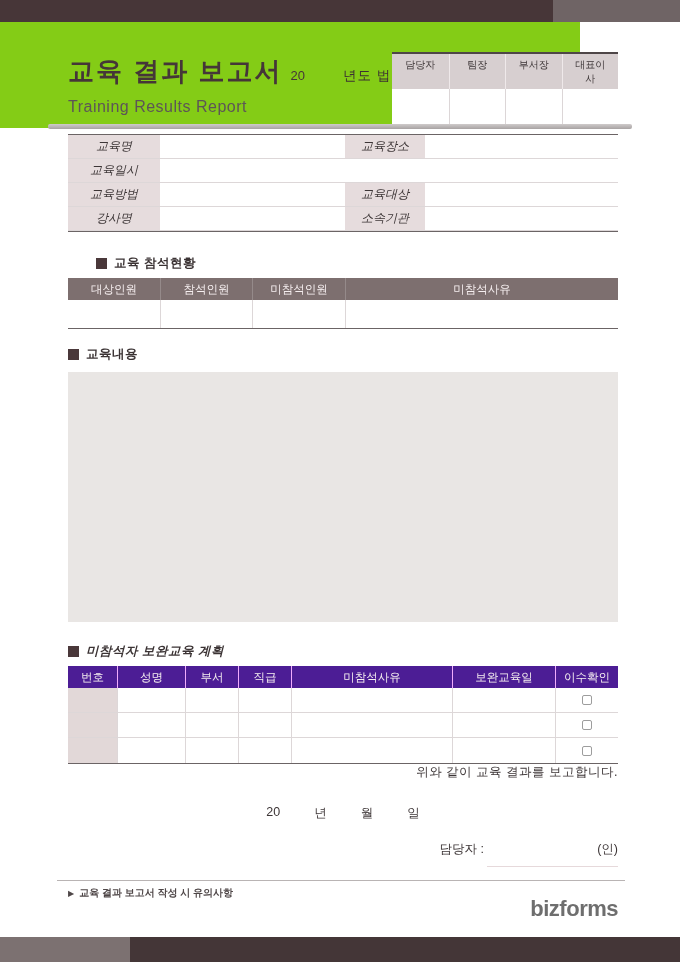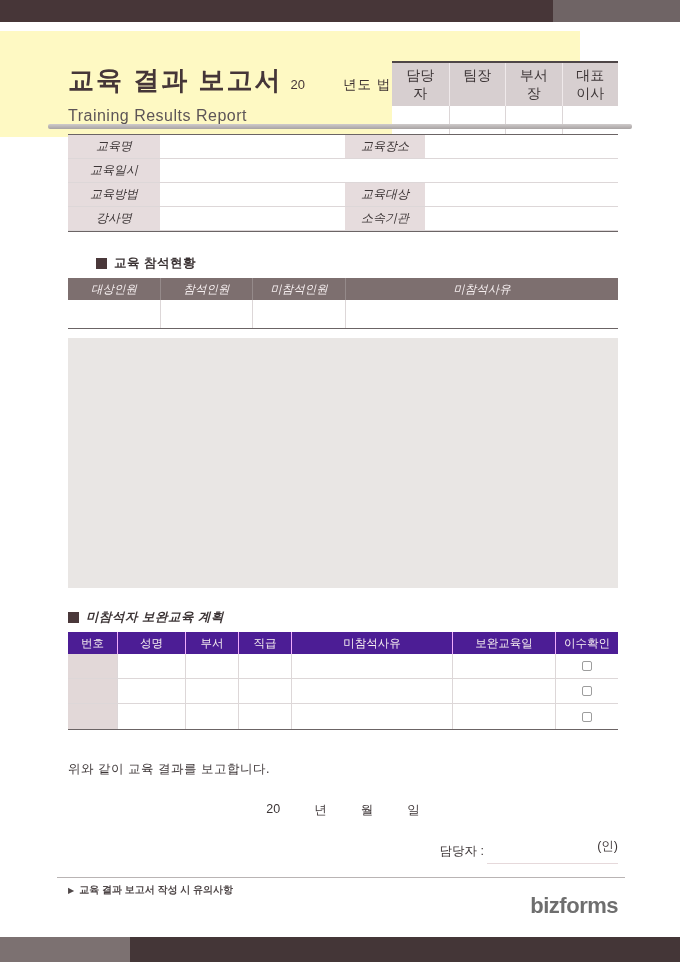--- a/index.html
+++ b/index.html
@@ -7,32 +7,32 @@
   body { font-family:"Liberation Sans","DejaVu Sans",sans-serif; }
   .page { position:relative; width:680px; height:962px; background:#ffffff; margin:0 auto; overflow:hidden; }
 
   
   .top-bar { position:absolute; top:0; left:0; width:680px; height:22px; background:#473638; }
   .top-bar .light-seg { position:absolute; top:0; right:0; width:127px; height:22px; background:#6f6465; }
   .bottom-bar { position:absolute; bottom:0; left:0; width:680px; height:25px; background:#443637; }
   .bottom-bar .light-seg { position:absolute; top:0; left:0; width:130px; height:25px; background:#7c7171; }
 
   
-  .header { position:absolute; top:31px; left:0; width:580px; height:106px; background:#fef9c3; }
+  .header { position:absolute; top:22px; left:0; width:580px; height:106px; background:#84cc16; }
   .title-block { position:absolute; left:68px; top:32px; }
   .title-line { display:flex; align-items:baseline; white-space:nowrap; }
   .doc-title { font-size:26px; font-weight:bold; color:#453638; letter-spacing:2px; }
   .year-prefix { font-size:13px; color:#453638; margin-left:8px; }
   .title-suffix { font-size:13.5px; color:#3c3132; margin-left:38px; letter-spacing:1px; }
   .doc-subtitle { font-size:16px; color:#5d5557; margin-top:9px; letter-spacing:0.5px; }
 
   .approval { position:absolute; left:392px; top:30px; width:226px; border-top:2px solid #4e4647; border-bottom:2px solid #4e4647; }
   .approval-row { display:flex; }
   .approval-cell { width:25%; text-align:center; }
-  .approval-head .approval-cell { background:#d7cfd0; color:#3c3536; font-size:14px; padding:4px 8px 3px; border-left:1px solid #efe9ea; }
+  .approval-head .approval-cell { background:#d7cfd0; color:#3c3536; font-size:10px; padding:4px 8px 3px; border-left:1px solid #efe9ea; }
   .approval-head .approval-cell:first-child { border-left:none; }
   .approval-body .approval-cell { height:37px; background:#ffffff; border-left:1px solid #dcd6d7; }
   .approval-body .approval-cell:first-child { border-left:none; }
 
   .divider-bar { position:absolute; top:124px; left:48px; width:584px; height:5px; background:linear-gradient(#cfcbcb,#a8a3a3); border-radius:2px; }
 
   
   .content { position:absolute; top:128px; left:68px; width:550px; }
   .sec-heading { display:flex; align-items:center; font-size:12.5px; font-weight:bold; color:#3b3334; letter-spacing:0.5px; }
   .sq { display:inline-block; width:11px; height:11px; background:#4a383a; margin-right:7px; }
@@ -42,21 +42,21 @@
   .basic-table { margin-top:6px; border-top:1px solid #6b6465; border-bottom:1px solid #6b6465; display:grid; grid-template-columns:92px 185px 80px 193px;font-style:italic; }
   .basic-table .cell { height:24px; display:flex; align-items:center; justify-content:center; font-size:12px; color:#3c3536; border-bottom:1px solid #ddd7d8; }
   .lbl { background:#e6dcdd; }
   .val { background:#ffffff; }
   .span3 { grid-column: span 3; }
 
   
   .h-att { margin-top:23px;padding-left:28px; }
   .att-table { margin-top:6px; border-bottom:1px solid #6b6465; }
   .att-head { display:grid; grid-template-columns:92px 92px 93px 273px; background:#7d6f6f; }
-  .att-head .hcell { height:22px; display:flex; align-items:center; justify-content:center; color:#f6eff0; font-size:11.5px; border-left:1px solid #958a8a;font-style:italic; }
+  .att-head .hcell { height:22px; display:flex; align-items:center; justify-content:center; color:#f6eff0; font-size:11.5px; border-left:1px solid #958a8a; }
   .att-head .hcell:first-child { border-left:none; }
   .att-body { display:grid; grid-template-columns:92px 92px 93px 273px; }
   .att-body .bcell { height:28px; background:#fff; border-left:1px solid #ddd7d8; }
   .att-body .bcell:first-child { border-left:none; }
 
   
   .h-content { margin-top:17px; }
   .content-box { margin-top:9px; width:550px; height:250px; background:#e9e6e4; }
 
   
@@ -65,23 +65,23 @@
   .mk-head { display:grid; grid-template-columns:49px 68px 53px 53px 161px 103px 63px; background:#4c1d95; }
   .mk-head .hcell { height:22px; display:flex; align-items:center; justify-content:center; color:#f6eff0; font-size:11.5px; border-left:1px solid #f0abfc; }
   .mk-head .hcell:first-child { border-left:none; }
   .mk-row { display:grid; grid-template-columns:49px 68px 53px 53px 161px 103px 63px; }
   .mk-row .bcell { height:25px; background:#fff; border-left:1px solid #ddd7d8; border-bottom:1px solid #ddd7d8; display:flex; align-items:center; justify-content:center; }
   .mk-row .bcell:first-child { border-left:none; background:#e2d8d8; }
   .mk-row:last-child .bcell { border-bottom:none; }
   .checkbox { width:10px; height:10px; border:1.5px solid #9d9d9d; border-radius:2px; background:#fff; }
 
   
-  .statement { margin-top:31px; text-align:left; font-size:12.5px; color:#3c3536; letter-spacing:0.5px; }
+  .statement { text-align:right; font-size:12.5px; color:#3c3536; letter-spacing:0.5px; }
   .date-line { margin-top:24px; display:flex; justify-content:center; gap:34px; font-size:12.5px; color:#3c3536; }
-  .signer-row { margin-top:19px; display:flex; justify-content:flex-end; align-items:center; font-size:12.5px; color:#3c3536; }
+  .signer-row { margin-top:19px; display:flex; justify-content:flex-end; align-items:flex-start; font-size:12.5px; color:#3c3536; }
   .sign-area { display:inline-flex; justify-content:flex-end; align-items:baseline; width:131px; border-bottom:1px solid #e6d9db; padding-bottom:8px; margin-left:3px; }
 
   
   .footer-sep { margin-top:13px; border-top:1.5px solid #b9b4b4; width:568px; margin-left:-11px; }
   .notice { display:flex; margin-top:5px; }
   .notice-left { width:468px; }
   .notice-title { display:flex; align-items:center; font-size:10px; font-weight:bold; color:#4f4748; }
   .marker { font-size:8px; margin-right:5px; color:#4f4748; }
   .logo { margin-left:10px; margin-top:10px; font-size:22px; font-weight:bold; color:#6e6e6e; letter-spacing:-0.5px; }
 </style>
@@ -156,20 +156,24 @@
         <div class="hcell">미참석사유</div>
       </div>
       <div class="att-body">
         <div class="bcell"></div>
         <div class="bcell"></div>
         <div class="bcell"></div>
         <div class="bcell"></div>
       </div>
     </div>
 
+    <div class="sec-heading h-content">
+      <span class="sq"></span>
+      <span>교육내용</span>
+    </div>
     <div class="content-box"></div>
 
     <div class="sec-heading h-makeup">
       <span class="sq"></span>
       <span>미참석자 보완교육 계획</span>
     </div>
     <div class="mk-table">
       <div class="mk-head">
         <div class="hcell">번호</div>
         <div class="hcell">성명</div>

